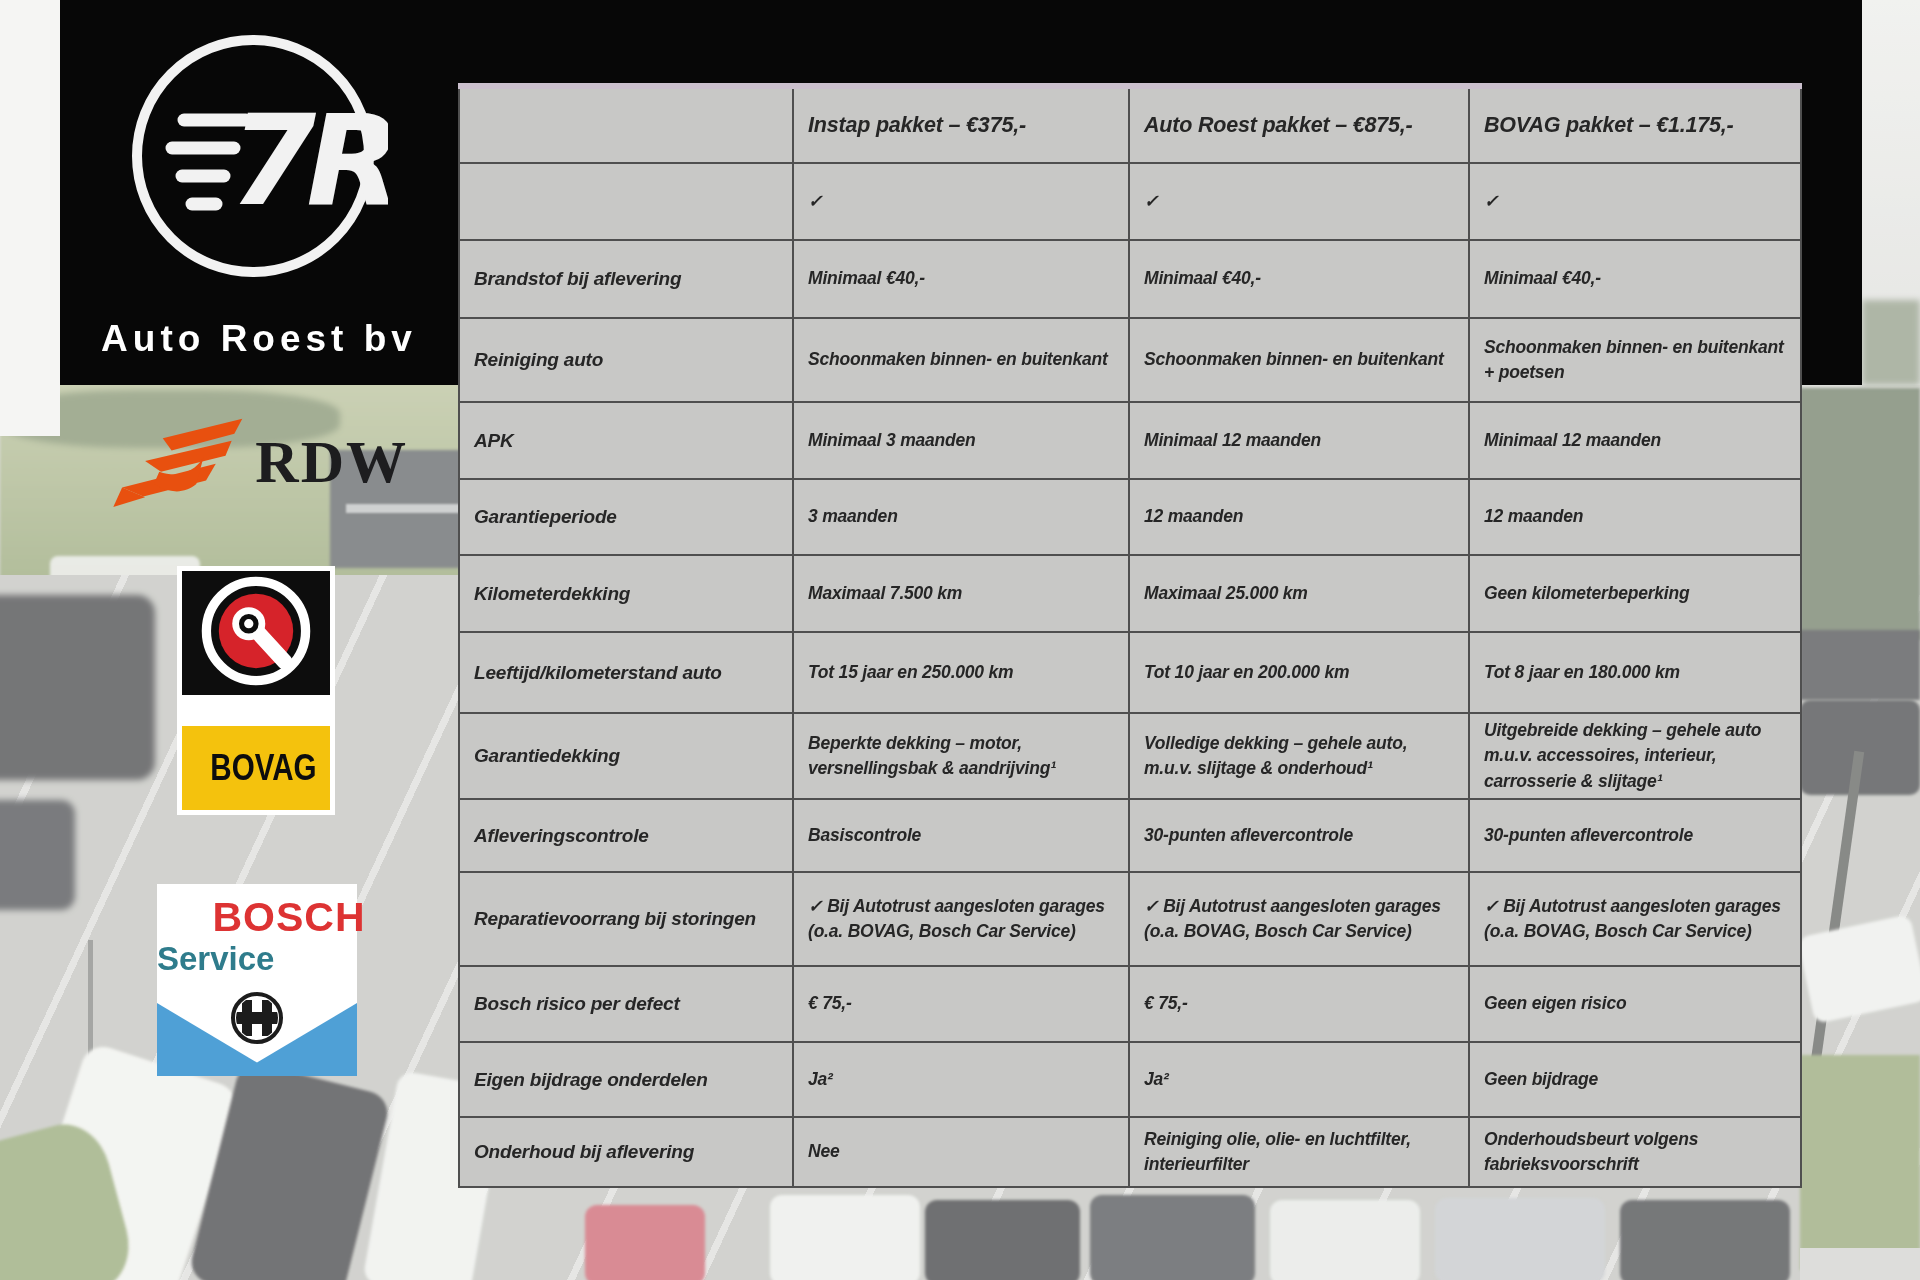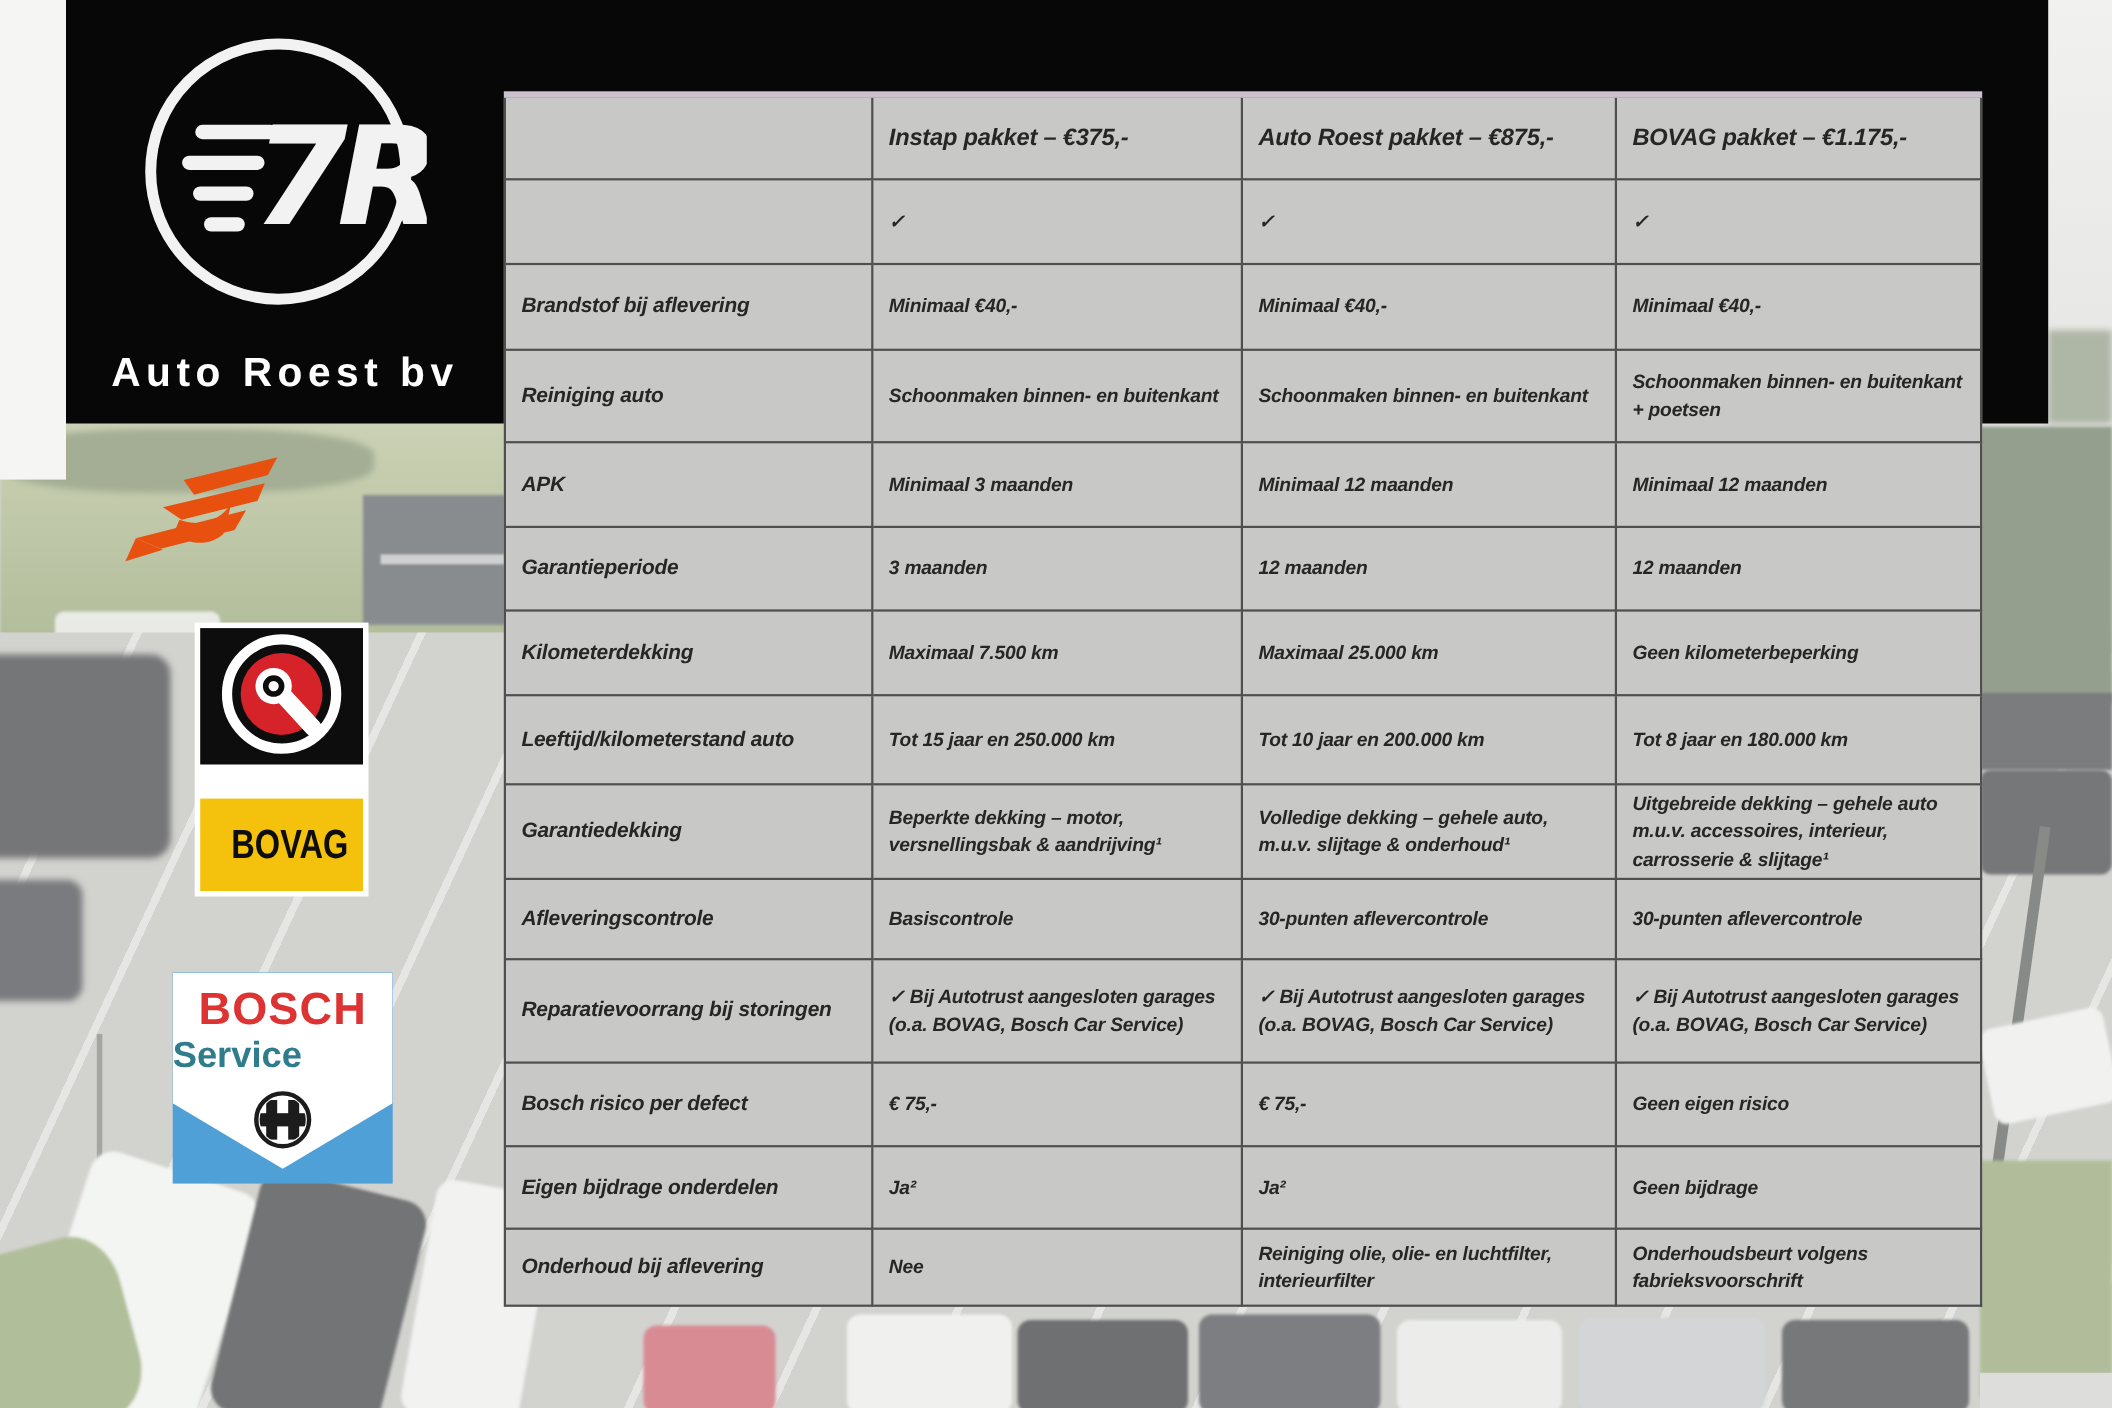--- a/index.html
+++ b/index.html
@@ -48,21 +48,21 @@
   .bovag-bottom{background:var(--c-bovag-yellow,#f4c20d);height:90px;display:flex;
                 align-items:center;justify-content:flex-end;margin-top:31px;}
   .bovag-word{font-weight:700;font-size:37px;color:#0d0d0d;transform:scaleX(.80);
               letter-spacing:0px;}
 
   
   .bosch{left:157px;top:884px;width:200px;height:192px;background:var(--c-bosch-blue,#4fa0d6);z-index:4;}
   .bosch-shield{position:absolute;inset:0;background:#fff;
                 clip-path:polygon(0 0,100% 0,100% 62%,50% 93%,0 62%);}
   .bosch-word{position:absolute;left:0;top:10px;width:100%;text-align:center;
-              font-weight:700;font-size:41px;color:var(--c-bosch-red,#dd3333);letter-spacing:1px;}
+              font-weight:700;font-size:41px;color:var(--c-bosch-red,#dd3333);letter-spacing:1px;padding-left:32px;}
   .bosch-service{position:absolute;left:0;top:56px;width:100%;text-align:left;
               font-weight:700;font-size:33px;color:var(--c-bosch-teal,#2f7c8c);}
   .bosch-emblem{position:absolute;left:70px;top:104px;}
 </style>
 </head>
 <body>
 
 <div class="stage">
 
   <div class="photo">
@@ -182,20 +182,21 @@
   <div class="abs rdw">
     <svg width="152" height="104" viewBox="0 0 160 110">
       <g fill="#e8500f">
         <path d="M62,28 L152,6 L143,23 L72,42 Z"></path>
         <path d="M42,54 L140,31 L133,48 L60,66 Z"></path>
         <path d="M16,84 L122,57 L111,76 L40,94 Z"></path>
         <path d="M16,84 L42,95 L6,106 Z"></path>
         <path d="M58,66 C80,74 98,66 108,50 L100,80 C86,92 68,90 52,80 Z"></path>
       </g>
     </svg>
+    <span class="rdw-text">RDW</span>
   </div>
 
   <div class="abs bovag">
     <div class="bovag-top">
       <svg width="124" height="124" viewBox="0 0 120 120">
         <circle cx="60" cy="58" r="48" fill="none" stroke="#fff" stroke-width="9"></circle>
         <circle cx="60" cy="58" r="36" fill="#d6232a"></circle>
         <line x1="55" y1="52" x2="88" y2="88" stroke="#fff" stroke-width="15" stroke-linecap="round"></line>
         <circle cx="53" cy="51" r="16" fill="#fff"></circle>
         <circle cx="53" cy="51" r="7" fill="#fff" stroke="#0d0d0d" stroke-width="5"></circle>

